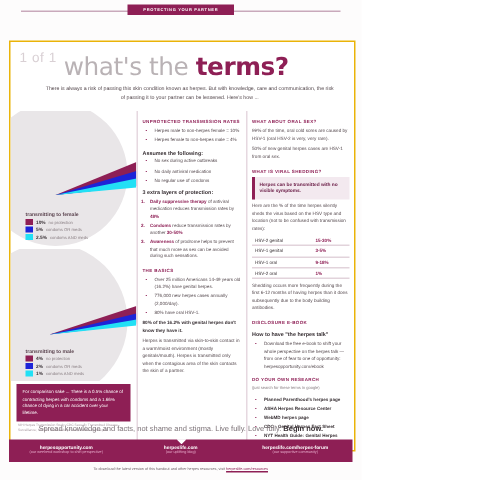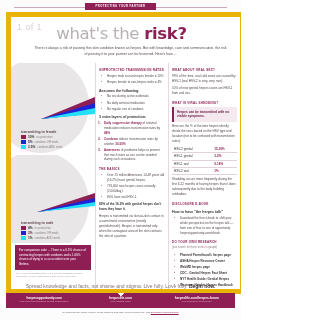--- a/index.html
+++ b/index.html
@@ -27,22 +27,22 @@
     background:#8e1f55;
     color:#ffffff;
     font-size:2.7px;letter-spacing:.45px;
     padding:2px 11px 2px 11px;
     text-transform:uppercase;
     font-weight:bold;
     white-space:nowrap;
   }
   
   .frame{
-    position:absolute;left:6px;top:12px;width:229px;height:272px;
-    border:5px solid #eab308;
+    position:absolute;left:6px;top:27px;width:229px;height:272px;
+    border:1px solid #eab308;
     background:#ffffff;
     overflow:hidden;
   }
   
   .masthead{position:relative;height:46px;}
   .pageno{
     position:absolute;left:6px;top:5px;
     font-size:9px;color:#d9d0d4;letter-spacing:.4px;
   }
   .title{
@@ -151,21 +151,21 @@
 
   <div class="tab-wrap">
     <div class="tab-rule"></div>
     <div class="tab">PROTECTING YOUR PARTNER</div>
   </div>
 
   <div class="frame">
 
     <div class="masthead">
       <div class="pageno">1 of 1</div>
-      <div class="title"><span>what's the </span><b>risk?</b></div>
+      <div class="title"><span>what's the </span><b>terms?</b></div>
       <div class="deck">There is always a risk of passing this skin condition known as herpes. But with knowledge, care and communication, the risk of passing it to your partner can be lessened. Here's how ...</div>
     </div>
 
     <div class="cols">
 
       <div class="col col-left">
 
         <div class="chartbox">
           <div class="disc disc-a"></div>
           <svg class="wedges" viewBox="0 0 84 92">

